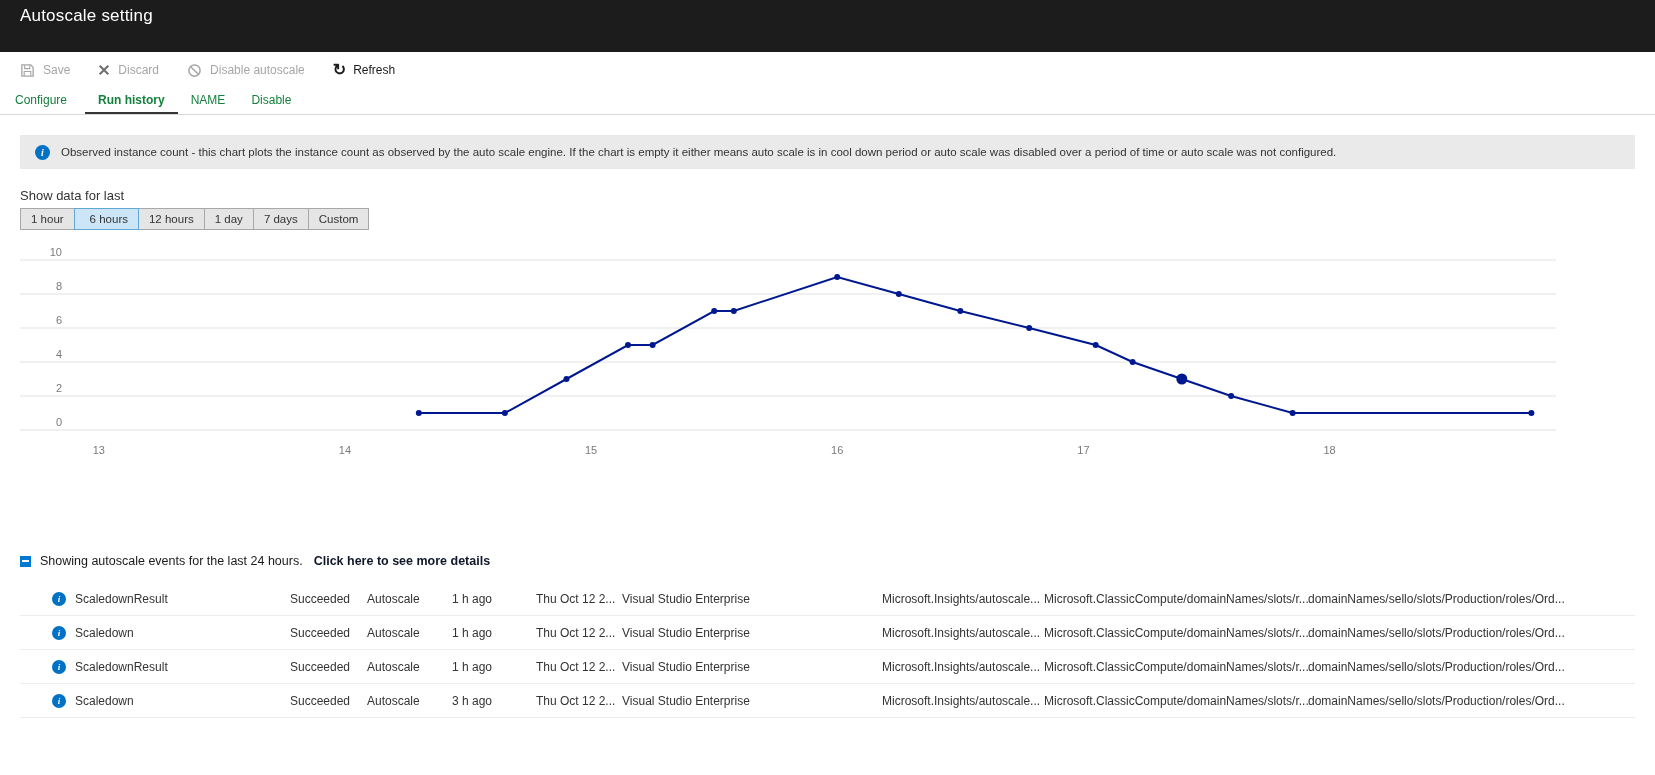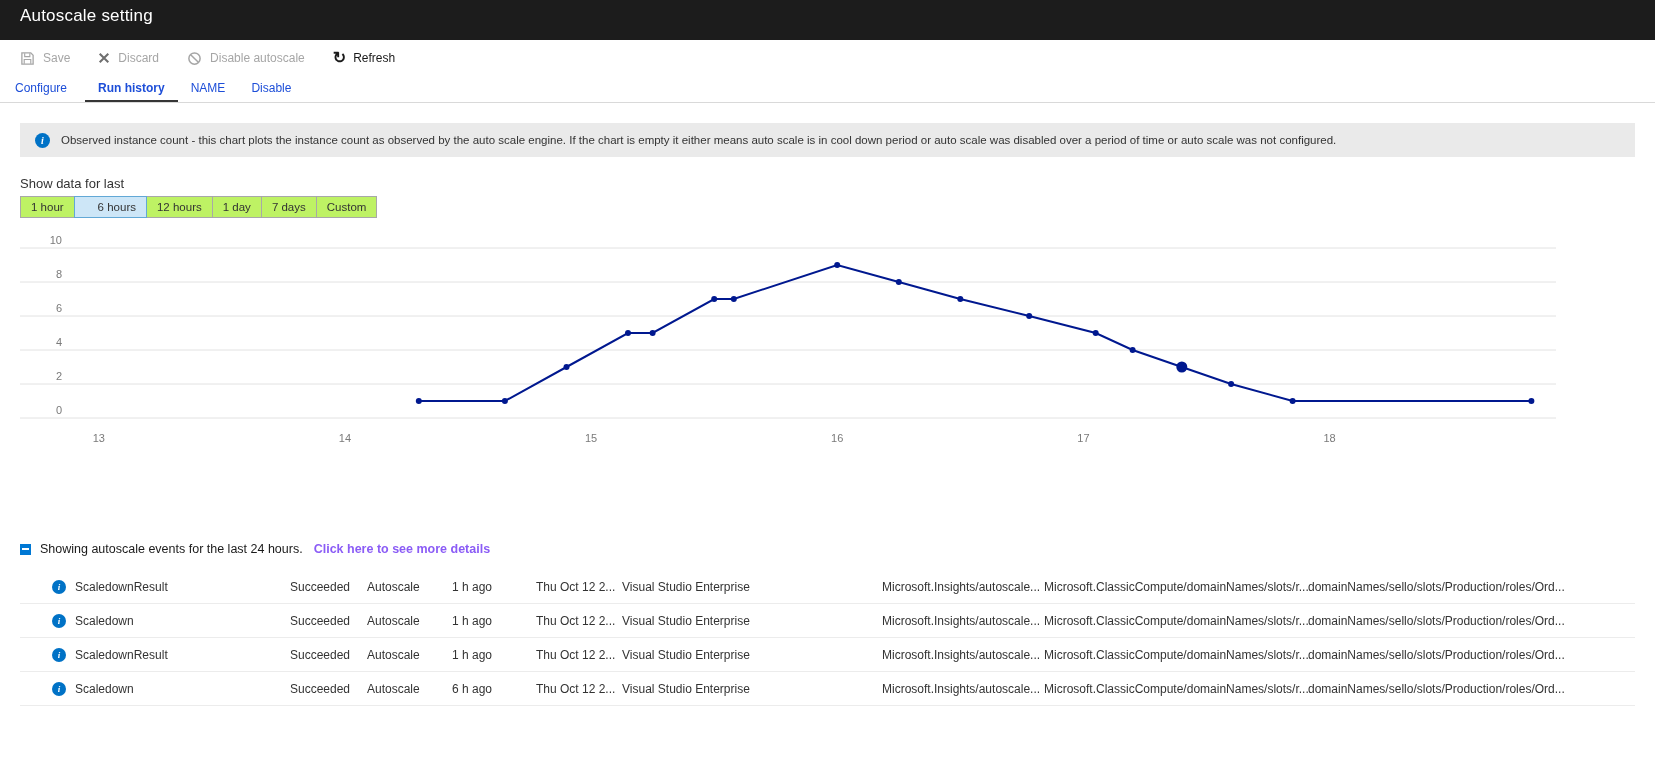--- a/index.html
+++ b/index.html
@@ -1,63 +1,63 @@
 <!DOCTYPE html>
 <html><head>
 <meta charset="utf-8">
 <style>
   * { margin:0; padding:0; box-sizing:border-box; }
   html,body { width:1655px; height:775px; background:#fff; overflow:hidden;
     font-family:"Liberation Sans", sans-serif; color:#333; }
 
   
-  .titlebar { background:#1c1c1c; color:#fff; height:40px; padding:6px 20px 0; }
+  .titlebar { background:#1c1c1c; color:#fff; height:52px; padding:6px 20px 0; }
   .title { font-size:17px; font-weight:400; letter-spacing:.2px; }
   .subtitle { font-size:10px; color:#c9c9c9; margin-top:2px; }
 
   
   .toolbar { height:36px; display:flex; align-items:center; gap:28px; padding:0 20px; background:#fff; }
   .tbbtn { display:flex; align-items:center; gap:7px; border:none; background:none; cursor:pointer;
     font-family:"Liberation Sans",sans-serif; font-size:12px; color:#1a1a1a; }
   .tbbtn.disabled { color:#a6a6a6; cursor:default;gap:8px; }
   .tbbtn svg { display:block; }
   .refresh-glyph { font-size:16px; font-weight:bold; color:#1a1a1a; line-height:14px; }
 
   
   .tabs { display:flex; padding:0 20px; border-bottom:1px solid #d9d9d9; height:27px; align-items:flex-end; }
-  .tab { font-size:12px; padding:5px 13px 7px; cursor:pointer; color:#1d4ed8; }
+  .tab { font-size:12px; padding:5px 13px 7px; cursor:pointer; color:#15803d; }
   .tab:first-child { padding-left:0; margin-left:-5px; padding-right:18px; }
   .tab.active { font-weight:bold; border-bottom:2px solid #363636; padding-bottom:5px; }
 
   
   .banner { margin:20px 20px 0; height:34px; background:#eaeaea; display:flex; align-items:center;
     gap:11px; padding:0 15px; font-size:11.5px; color:#333; }
   .info-dot { width:15px; height:15px; min-width:15px; border-radius:50%; background:#0072c6; color:#fff;
     display:inline-flex; align-items:center; justify-content:center; font-size:10px; font-weight:bold;
     font-family:"Liberation Serif", serif; font-style:italic; }
   .info-dot.small { width:14px; height:14px; min-width:14px; font-size:9px; }
 
   
   .filter-label { margin:19px 20px 5px; font-size:13px; color:#333; }
   .btn-group { display:flex; margin:0 20px; }
   .tbtn { height:22px; padding:0 10px; font-family:"Liberation Sans",sans-serif; font-size:11.5px;
-    background:#bef264; color:#333; border:1px solid #a8a8a8; border-left:none; cursor:pointer; }
+    background:#e5e5e5; color:#333; border:1px solid #a8a8a8; border-left:none; cursor:pointer; }
   .tbtn:first-child { border-left:1px solid #a8a8a8; }
-  .tbtn.selected { background:#cde6f7; border:1px solid #62a8d6; margin-left:-1px; padding-left:23px; }
+  .tbtn.selected { background:#cde6f7; border:1px solid #62a8d6; margin-left:-1px; padding-left:15px; }
 
   
   .chart-wrap { margin:16px 20px 0; height:224px; }
   svg text.tick { font-family:"Liberation Sans",sans-serif; font-size:11px; fill:#7a7a7a; }
   svg line.grid { stroke:#e2e2e2; stroke-width:1; }
 
   
   .events-line { margin:84px 20px 14px; display:flex; align-items:center; gap:9px; font-size:12.5px; color:#1a1a1a; }
   .sq-icon { width:11px; height:11px; background:#0078d4; position:relative; display:inline-block; }
   .sq-icon span { position:absolute; left:2px; right:2px; top:4px; height:2px; background:#fff; }
-  .details-link { color:#8b5cf6; font-weight:bold; text-decoration:none; cursor:pointer; margin-left:2px; }
+  .details-link { color:#0f172a; font-weight:bold; text-decoration:none; cursor:pointer; margin-left:2px; }
 
   
   .etable { margin:0 20px; }
   .trow { display:grid; grid-template-columns:254px 77px 85px 84px 86px 260px 162px 264px 1fr;
     align-items:center; padding-left:16px; }
   .thead { height:32px; border-bottom:1px solid #e0e0e0; }
   .hcell { font-size:10px; font-weight:bold; color:#3d3d3d; letter-spacing:.2px; white-space:nowrap;
     overflow:hidden; padding-right:8px; }
   .tdata { height:34px; border-bottom:1px solid #ececec; cursor:pointer; }
   .cell { font-size:12px; color:#333; white-space:nowrap; overflow:hidden; padding-right:10px; }
@@ -216,20 +216,20 @@
       <div class="cell">Microsoft.ClassicCompute/domainNames/slots/r...</div>
       <div class="cell">domainNames/sello/slots/Production/roles/Ord...</div>
     </div>
     <div class="trow tdata">
       <div class="cell opcell">
         <span class="info-dot small">i</span>
         <span>Scaledown</span>
       </div>
       <div class="cell">Succeeded</div>
       <div class="cell">Autoscale</div>
-      <div class="cell">6 h ago</div>
+      <div class="cell">3 h ago</div>
       <div class="cell">Thu Oct 12 2...</div>
       <div class="cell">Visual Studio Enterprise</div>
       <div class="cell">Microsoft.Insights/autoscale...</div>
       <div class="cell">Microsoft.ClassicCompute/domainNames/slots/r...</div>
       <div class="cell">domainNames/sello/slots/Production/roles/Ord...</div>
     </div>
   </div>
 
 </body></html>

